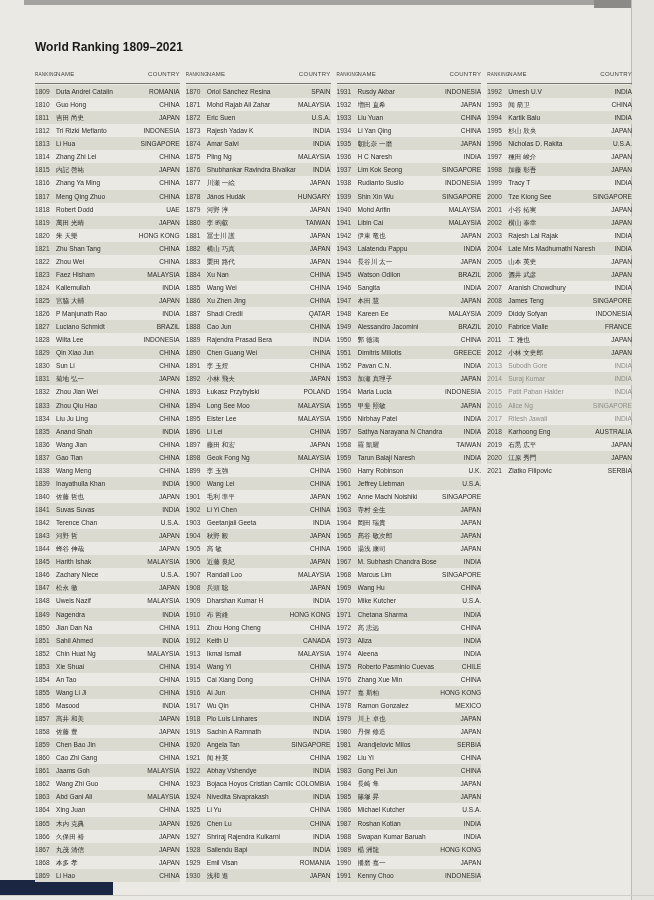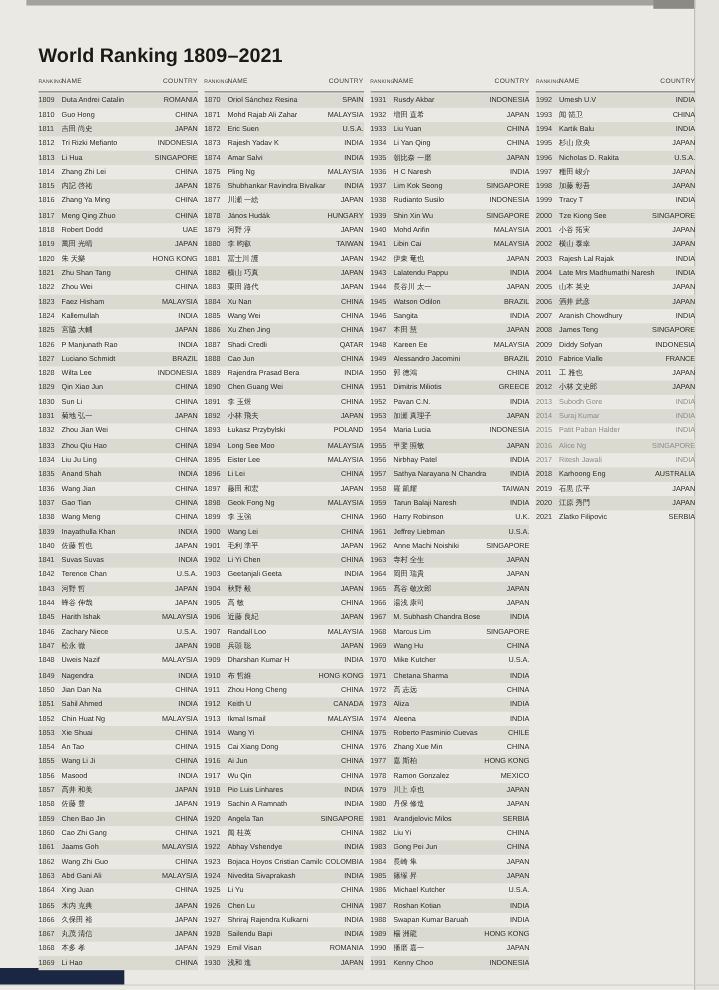--- a/index.html
+++ b/index.html
@@ -11,21 +11,21 @@
   }
   .scan-top-band{position:absolute;top:0;left:24px;right:0;height:5px;background:#a3a29e;}
   .scan-top-corner{position:absolute;top:0;right:0;width:60px;height:8px;background:#8b8a86;}
   .page-edge-line{position:absolute;top:0;bottom:0;right:22px;width:1px;background:#bdbbb6;}
   .page-edge-strip{position:absolute;top:0;bottom:0;right:0;width:22px;background:#e4e3de;}
   .scan-bottom-line{position:absolute;left:0;right:0;bottom:4px;height:1px;background:#cfcec8;}
   .scan-bottom-bar{position:absolute;left:0;bottom:5px;width:113px;height:15px;background:#1b2742;}
 
   .page-title{
     position:absolute;left:35px;top:40px;
-    font-size:18px;font-weight:bold;color:#1a1a18;letter-spacing:0px;
+    font-size:12px;font-weight:bold;color:#1a1a18;letter-spacing:0px;
   }
   .columns{
     position:absolute;left:35px;top:71px;width:597px;
     display:flex;gap:6px;align-items:flex-start;
   }
   .col{flex:1 1 0;min-width:0;}
   .col-header{
     display:flex;align-items:baseline;
     border-bottom:1px solid #76756f;
     padding-bottom:2px;margin-bottom:1px;height:10px;

